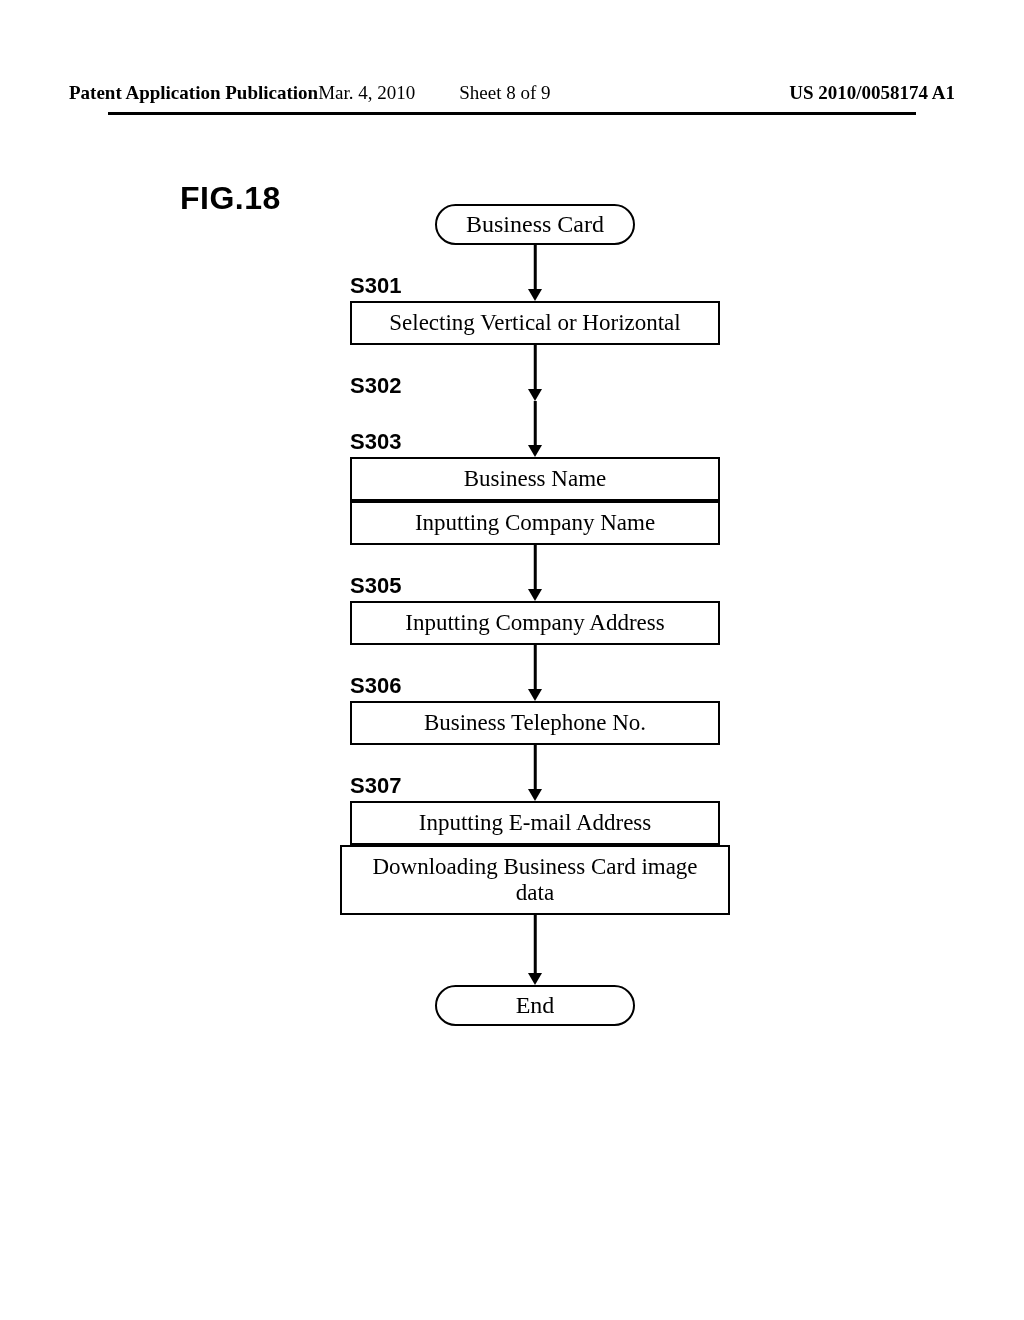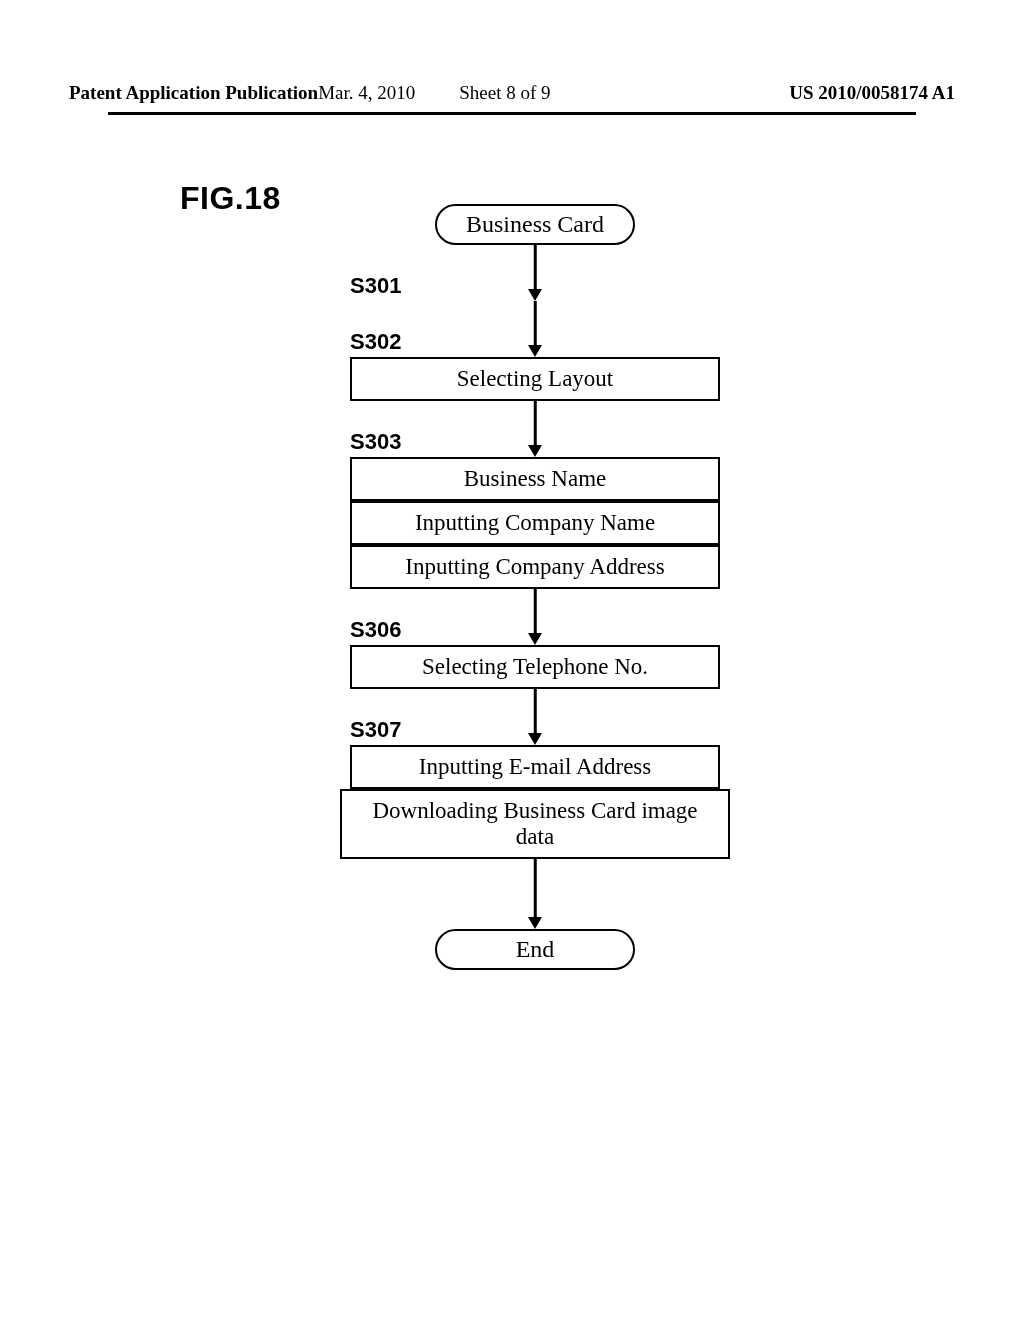--- a/index.html
+++ b/index.html
@@ -118,54 +118,59 @@
 
   <div class="terminator">
     <span>Business Card</span>
   </div>
 
   <div class="connector">
     <span class="step-label">S301</span>
     <div class="line"></div>
     <div class="arrowhead"></div>
   </div>
+  <div class="process">
+    <span>Selecting Vertical or Horizontal</span>
+  </div>
 
   <div class="connector">
     <span class="step-label">S302</span>
     <div class="line"></div>
     <div class="arrowhead"></div>
-  </div>
-  <div class="process">
-    <span>Selecting Layout</span>
   </div>
 
   <div class="connector">
     <span class="step-label">S303</span>
     <div class="line"></div>
     <div class="arrowhead"></div>
   </div>
   <div class="process">
     <span>Business Name</span>
   </div>
 
   <div class="process">
     <span>Inputting Company Name</span>
   </div>
 
+  <div class="connector">
+    <span class="step-label">S305</span>
+    <div class="line"></div>
+    <div class="arrowhead"></div>
+  </div>
   <div class="process">
     <span>Inputting Company Address</span>
   </div>
 
   <div class="connector">
     <span class="step-label">S306</span>
     <div class="line"></div>
     <div class="arrowhead"></div>
   </div>
   <div class="process">
-    <span>Selecting Telephone No.</span>
+    <span>Business Telephone No.</span>
   </div>
 
   <div class="connector">
     <span class="step-label">S307</span>
     <div class="line"></div>
     <div class="arrowhead"></div>
   </div>
   <div class="process">
     <span>Inputting E-mail Address</span>
   </div>

